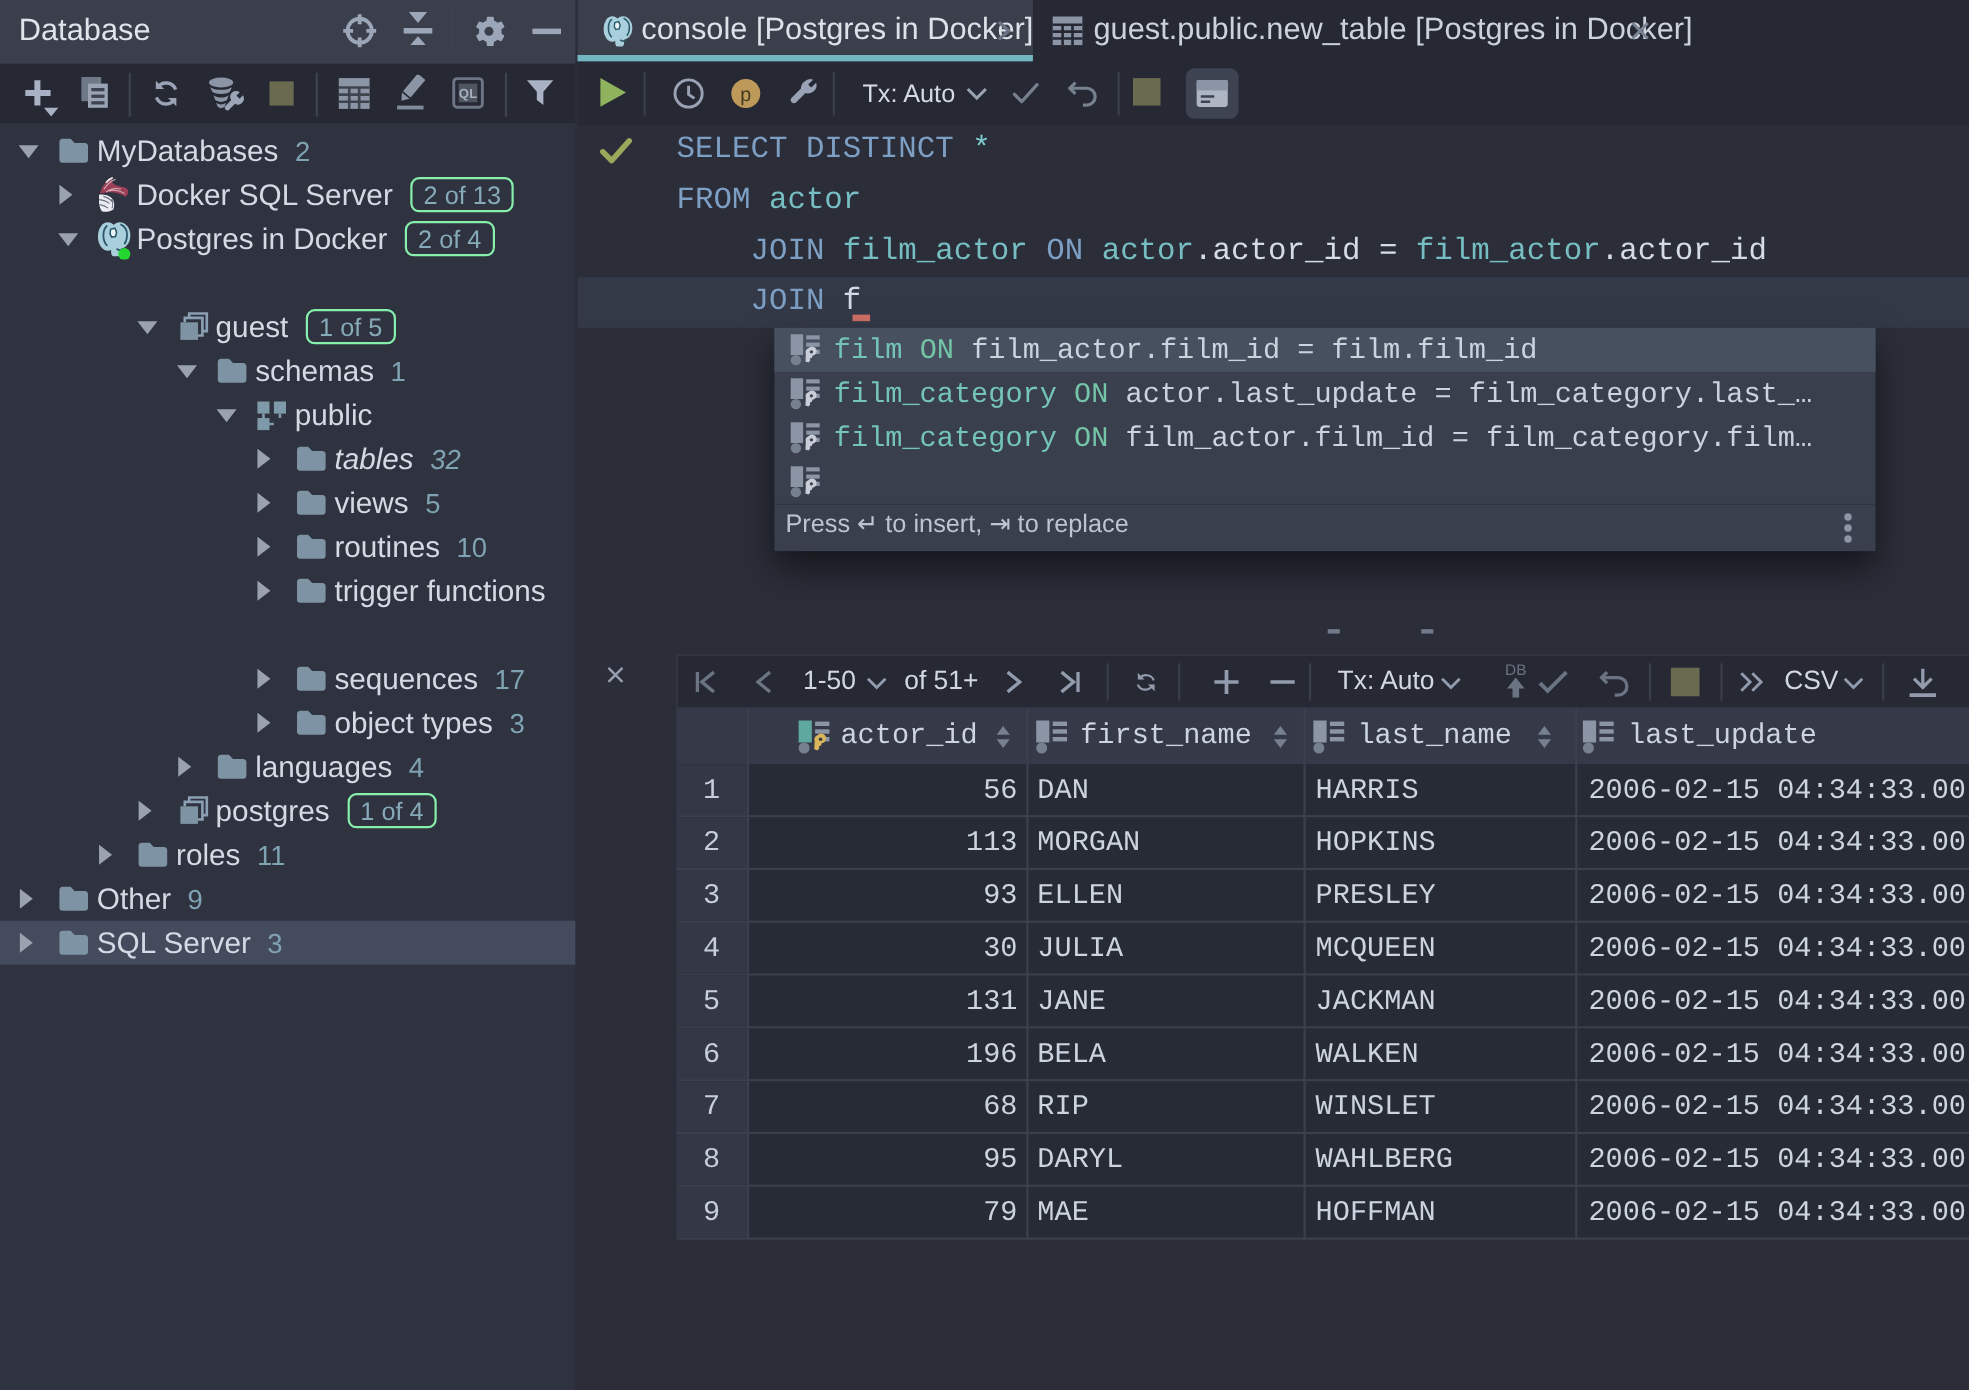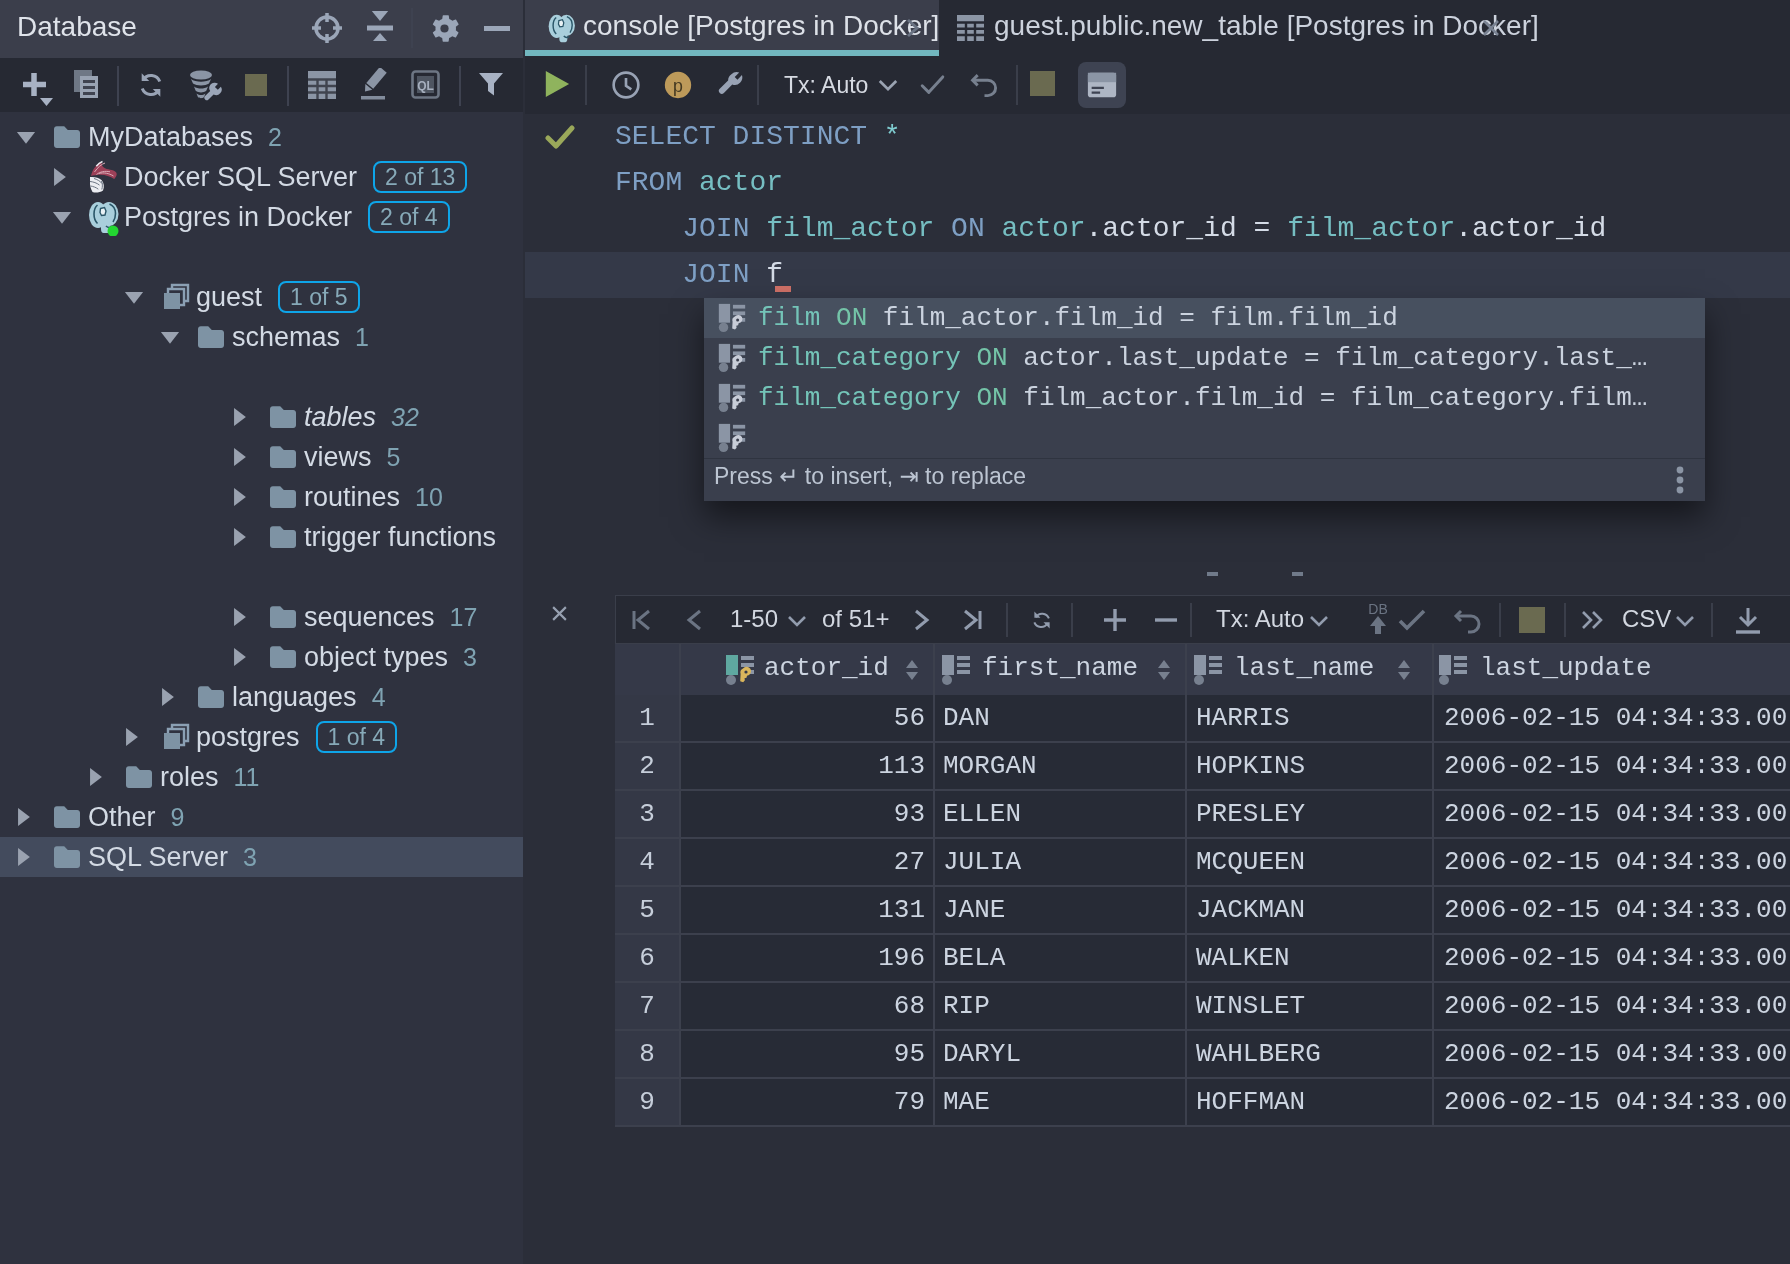--- a/index.html
+++ b/index.html
@@ -8,21 +8,21 @@
   .abs { position:absolute; }
   #left { position:absolute; left:0; top:0; width:523px; height:1264px; background:#2f323f; }
   #lhead { position:absolute; left:0; top:0; width:523px; height:58px; background:#3b3e4b; }
   #lhead .title { position:absolute; left:17px; top:11px; font-size:28px; color:#dfe3ea; }
   #ltool { position:absolute; left:0; top:58px; width:523px; height:54px; background:#262933; }
   .vsep { position:absolute; width:2px; background:#3e4250; }
   #tree { position:absolute; left:0; top:112px; width:523px; height:1152px; background:#2f323f; }
   .trow { position:absolute; left:0; width:523px; height:40px; }
   .lbl { position:absolute; top:0; font-size:27px; color:#d3dae4; white-space:pre; line-height:40px; }
   .cnt { font-size:25px; color:#7fa3b2; }
-  .badge { display:inline-block; margin-left:16px; border:2px solid #0ea5e9; border-radius:8px; padding:0 10px; font-size:23px; height:32px; line-height:28px; color:#87aab9; vertical-align:middle; position:relative; top:-2px; }
+  .badge { display:inline-block; margin-left:16px; border:2px solid #86efac; border-radius:8px; padding:0 10px; font-size:23px; height:32px; line-height:28px; color:#87aab9; vertical-align:middle; position:relative; top:-2px; }
   #right { position:absolute; left:525px; top:0; width:1265px; height:1264px; background:#2b2e39; }
   #tabbar { position:absolute; left:0; top:0; width:1265px; height:56px; background:#262933; }
   #tab1 { position:absolute; left:0; top:0; width:414px; height:56px; background:#3b3e4b; }
   #tab1u { position:absolute; left:0; top:50px; width:414px; height:6px; background:#72b7bf; }
   .tabtxt { position:absolute; top:0; line-height:52px; font-size:28px; color:#d8dce4; white-space:pre; }
   #etool { position:absolute; left:0; top:56px; width:1265px; height:58px; background:#262933; }
   #editor { position:absolute; left:0; top:114px; width:1265px; height:1150px; background:#2b2e39; }
   .codeline { position:absolute; left:90px; font-family:"Liberation Mono", monospace; font-size:28px; line-height:46px; white-space:pre; color:#d4dbe6; }
   .kw { color:#7e9fc4; }
   .tbl { color:#76bec2; }
@@ -162,20 +162,33 @@
 </div>
 <div class="trow" style="top:205px;">
 <svg class="ticon" style="left:160px;top:13px" width="20" height="15" viewBox="0 0 22 16">
           <path d="M1 2h20L11 15z" fill="#9aa2b0"></path>
         </svg>
 <svg class="ticon" style="left:196px;top:5px" width="30" height="30" viewBox="0 0 30 30">
           <path d="M2 7c0-1.6 1.2-2.8 2.8-2.8h7.4l3.6 3.8h9.4c1.6 0 2.8 1.2 2.8 2.8v12.4c0 1.6-1.2 2.8-2.8 2.8H4.8C3.2 26 2 24.8 2 23.2z" fill="#7e93a4"></path>
         </svg>
 <div class="lbl" style="left:232px">schemas  <span class="cnt">1</span></div>
 </div>
+<div class="trow" style="top:245px;">
+<svg class="ticon" style="left:196px;top:13px" width="20" height="15" viewBox="0 0 22 16">
+          <path d="M1 2h20L11 15z" fill="#9aa2b0"></path>
+        </svg>
+<svg class="ticon" style="left:232px;top:5px" width="30" height="30" viewBox="0 0 30 30">
+      <rect x="2" y="3" width="11" height="11" fill="#7e9aa8"></rect>
+      <rect x="17" y="3" width="11" height="11" fill="#7e9aa8"></rect>
+      <rect x="2" y="18" width="11" height="11" fill="#7e9aa8"></rect>
+      <path d="M7.5 14v9.5H17" fill="none" stroke="#7e9aa8" stroke-width="2.4"></path>
+      <path d="M22.5 14v4" fill="none" stroke="#7e9aa8" stroke-width="2.4"></path>
+    </svg>
+<div class="lbl" style="left:268px">public</div>
+</div>
 <div class="trow" style="top:285px;font-style:italic;">
 <svg class="ticon" style="left:232px;top:10px" width="15" height="20" viewBox="0 0 16 22">
           <path d="M2 1l13 10L2 21z" fill="#9aa2b0"></path>
         </svg>
 <svg class="ticon" style="left:268px;top:5px" width="30" height="30" viewBox="0 0 30 30">
           <path d="M2 7c0-1.6 1.2-2.8 2.8-2.8h7.4l3.6 3.8h9.4c1.6 0 2.8 1.2 2.8 2.8v12.4c0 1.6-1.2 2.8-2.8 2.8H4.8C3.2 26 2 24.8 2 23.2z" fill="#7e93a4"></path>
         </svg>
 <div class="lbl" style="left:304px">tables  <span class="cnt">32</span></div>
 </div>
 <div class="trow" style="top:325px;">
@@ -495,21 +508,21 @@
 <div class="gcell" style="left:581px;top:148px;line-height:46px">HOPKINS</div>
 <div class="gcell" style="left:829px;top:148px;line-height:46px">2006-02-15 04:34:33.00</div>
 <div class="abs" style="left:0;top:196px;width:1175px;height:48px;background:#272b36;border-bottom:2px solid #3c404d"></div>
 <div class="abs" style="left:0;top:196px;width:64px;height:46px;background:#343846;color:#c6ceda;font-family:'Liberation Mono',monospace;font-size:26px;text-align:center;line-height:46px">3</div>
 <div class="gcell" style="left:0;top:196px;width:310px;text-align:right;line-height:46px">93</div>
 <div class="gcell" style="left:328px;top:196px;line-height:46px">ELLEN</div>
 <div class="gcell" style="left:581px;top:196px;line-height:46px">PRESLEY</div>
 <div class="gcell" style="left:829px;top:196px;line-height:46px">2006-02-15 04:34:33.00</div>
 <div class="abs" style="left:0;top:244px;width:1175px;height:48px;background:#272b36;border-bottom:2px solid #3c404d"></div>
 <div class="abs" style="left:0;top:244px;width:64px;height:46px;background:#343846;color:#c6ceda;font-family:'Liberation Mono',monospace;font-size:26px;text-align:center;line-height:46px">4</div>
-<div class="gcell" style="left:0;top:244px;width:310px;text-align:right;line-height:46px">27</div>
+<div class="gcell" style="left:0;top:244px;width:310px;text-align:right;line-height:46px">30</div>
 <div class="gcell" style="left:328px;top:244px;line-height:46px">JULIA</div>
 <div class="gcell" style="left:581px;top:244px;line-height:46px">MCQUEEN</div>
 <div class="gcell" style="left:829px;top:244px;line-height:46px">2006-02-15 04:34:33.00</div>
 <div class="abs" style="left:0;top:292px;width:1175px;height:48px;background:#272b36;border-bottom:2px solid #3c404d"></div>
 <div class="abs" style="left:0;top:292px;width:64px;height:46px;background:#343846;color:#c6ceda;font-family:'Liberation Mono',monospace;font-size:26px;text-align:center;line-height:46px">5</div>
 <div class="gcell" style="left:0;top:292px;width:310px;text-align:right;line-height:46px">131</div>
 <div class="gcell" style="left:328px;top:292px;line-height:46px">JANE</div>
 <div class="gcell" style="left:581px;top:292px;line-height:46px">JACKMAN</div>
 <div class="gcell" style="left:829px;top:292px;line-height:46px">2006-02-15 04:34:33.00</div>
 <div class="abs" style="left:0;top:340px;width:1175px;height:48px;background:#272b36;border-bottom:2px solid #3c404d"></div>

